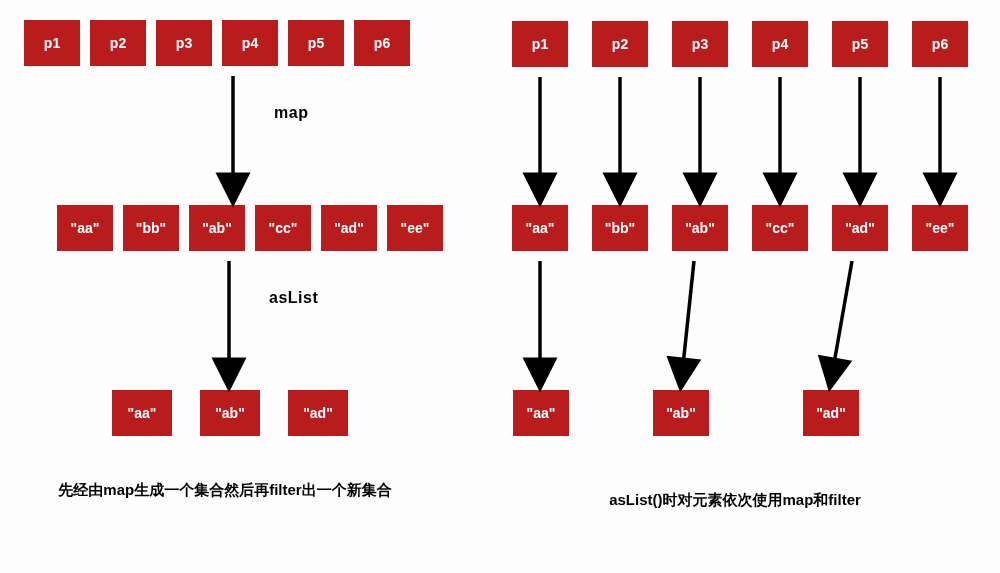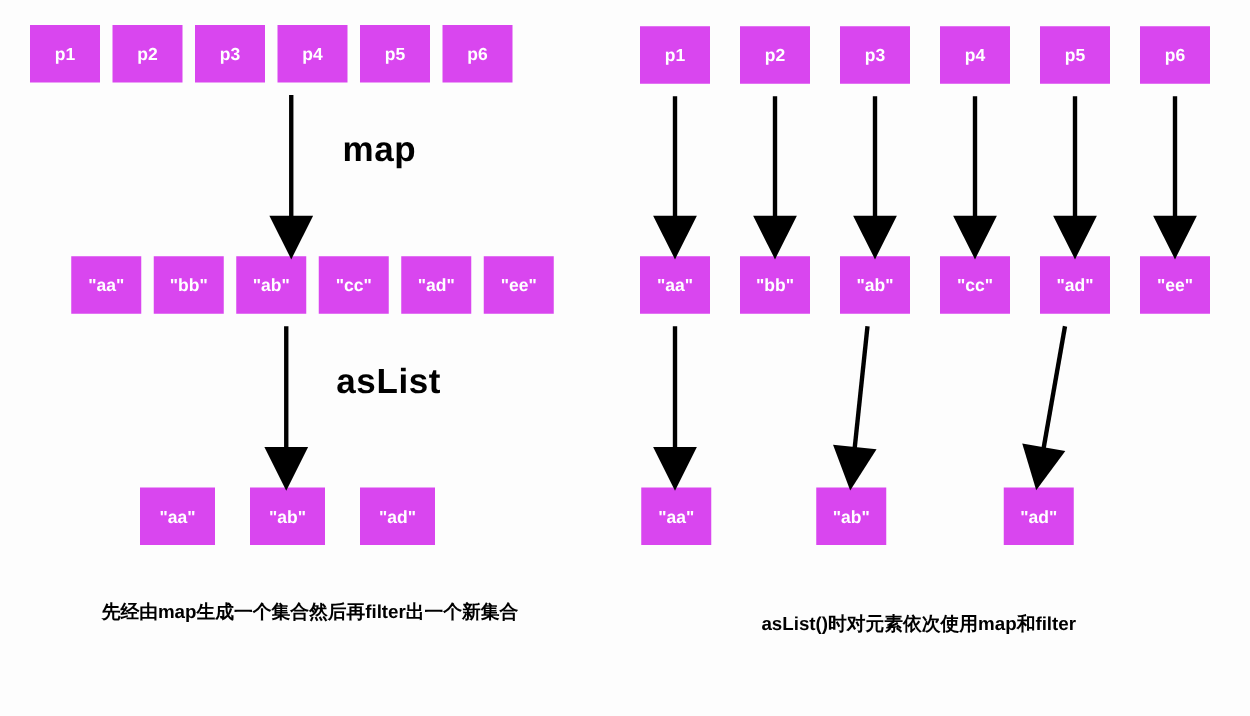--- a/index.html
+++ b/index.html
@@ -5,32 +5,32 @@
   * { box-sizing: border-box; margin: 0; padding: 0; }
   body {
     width: 1000px;
     height: 573px;
     background: #fdfdfd;
     font-family: Arial, "Microsoft YaHei", sans-serif;
     position: relative;
   }
   .box {
     position: absolute;
-    background: #d946ef;
+    background: #b91c1c;
     color: #fff;
     font-size: 14px;
     font-weight: bold;
     display: flex;
     align-items: center;
     justify-content: center;
     white-space: nowrap;
   }
   .op-label {
     position: absolute;
-    font-size: 28px;
+    font-size: 16px;
     font-weight: 900;
     color: #000;
     letter-spacing: 0.5px;
   }
   .caption {
     position: absolute;
     font-size: 15px;
     font-weight: 700;
     color: #000;
     text-align: center;
@@ -61,21 +61,21 @@
 <div class="box" style="left:255px; top:205px; width:56px; height:46px;">"cc"</div>
 <div class="box" style="left:321px; top:205px; width:56px; height:46px;">"ad"</div>
 <div class="box" style="left:387px; top:205px; width:56px; height:46px;">"ee"</div>
 
 <div class="op-label" style="left:269px; top:289px;">asList</div>
 
 <div class="box" style="left:112px; top:390px; width:60px; height:46px;">"aa"</div>
 <div class="box" style="left:200px; top:390px; width:60px; height:46px;">"ab"</div>
 <div class="box" style="left:288px; top:390px; width:60px; height:46px;">"ad"</div>
 
-<div class="caption" style="left:55px; top:478px; width:340px;margin-left:23px;">先经由map生成一个集合然后再filter出一个新集合</div>
+<div class="caption" style="left:55px; top:478px; width:340px;">先经由map生成一个集合然后再filter出一个新集合</div>
 
 <div class="box" style="left:512px; top:21px; width:56px; height:46px;">p1</div>
 <div class="box" style="left:592px; top:21px; width:56px; height:46px;">p2</div>
 <div class="box" style="left:672px; top:21px; width:56px; height:46px;">p3</div>
 <div class="box" style="left:752px; top:21px; width:56px; height:46px;">p4</div>
 <div class="box" style="left:832px; top:21px; width:56px; height:46px;">p5</div>
 <div class="box" style="left:912px; top:21px; width:56px; height:46px;">p6</div>
 
 <div class="box" style="left:512px; top:205px; width:56px; height:46px;">"aa"</div>
 <div class="box" style="left:592px; top:205px; width:56px; height:46px;">"bb"</div>

